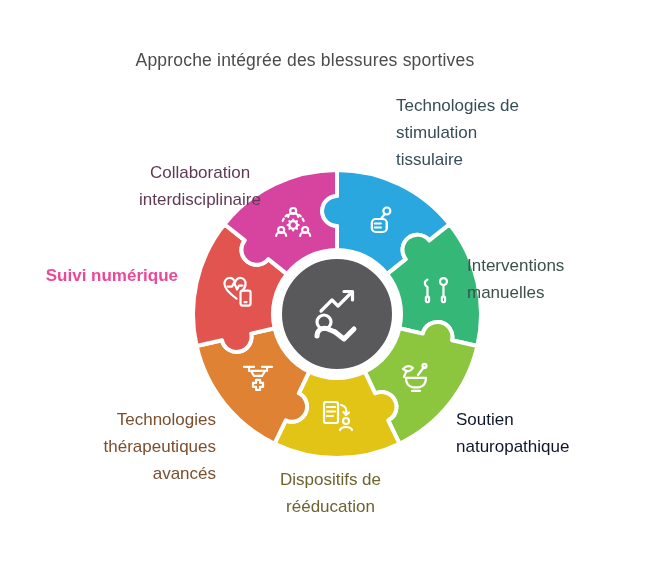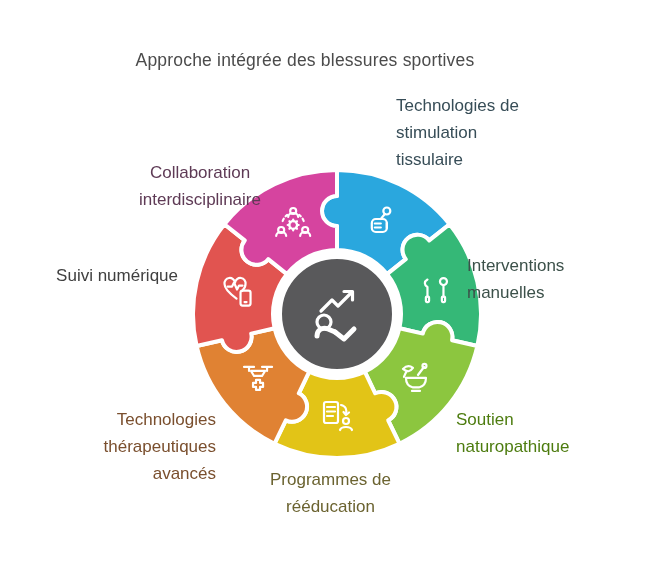--- a/index.html
+++ b/index.html
@@ -91,17 +91,17 @@
       <path d="M22,37 L33,26 L39,32 L53,18"></path>
       <path d="M45,17.5 h8.5 v8.5"></path>
       <circle cx="25" cy="48" r="7"></circle>
       <path d="M18,62 c0,-6 5,-9 11,-7 l7,3" stroke-width="5"></path>
       <path d="M36,58 l9,7 10,-10" stroke-width="5"></path>
     </g>
   </svg>
 
 <div class="lbl seg-label" id="lbl0" style="color: rgb(55, 77, 87);">Technologies de stimulation tissulaire</div>
 <div class="lbl seg-label" id="lbl1" style="color: rgb(60, 81, 74);">Interventions manuelles</div>
-<div class="lbl seg-label" id="lbl2" style="color: #4d7c0f;">Soutien naturopathique</div>
-<div class="lbl seg-label" id="lbl3" style="color: rgb(107, 99, 48);">Programmes de rééducation</div>
+<div class="lbl seg-label" id="lbl2" style="color: #0f172a;">Soutien naturopathique</div>
+<div class="lbl seg-label" id="lbl3" style="color: rgb(107, 99, 48);">Dispositifs de rééducation</div>
 <div class="lbl seg-label" id="lbl4" style="color: rgb(122, 79, 46);">Technologies thérapeutiques avancés</div>
-<div class="lbl seg-label" id="lbl5" style="color: #404040;">Suivi numérique</div>
+<div class="lbl seg-label" id="lbl5" style="color: #ec4899; font-weight: bold;">Suivi numérique</div>
 <div class="lbl seg-label" id="lbl6" style="color: rgb(94, 58, 85);">Collaboration interdisciplinaire</div>
 
 </body></html>

